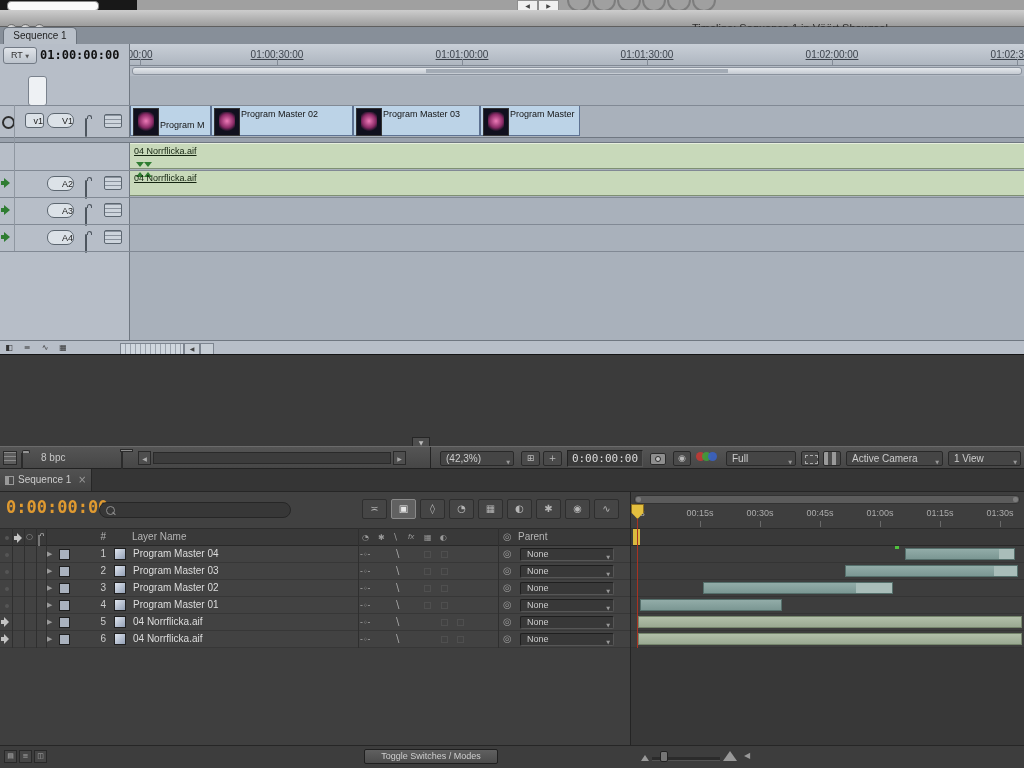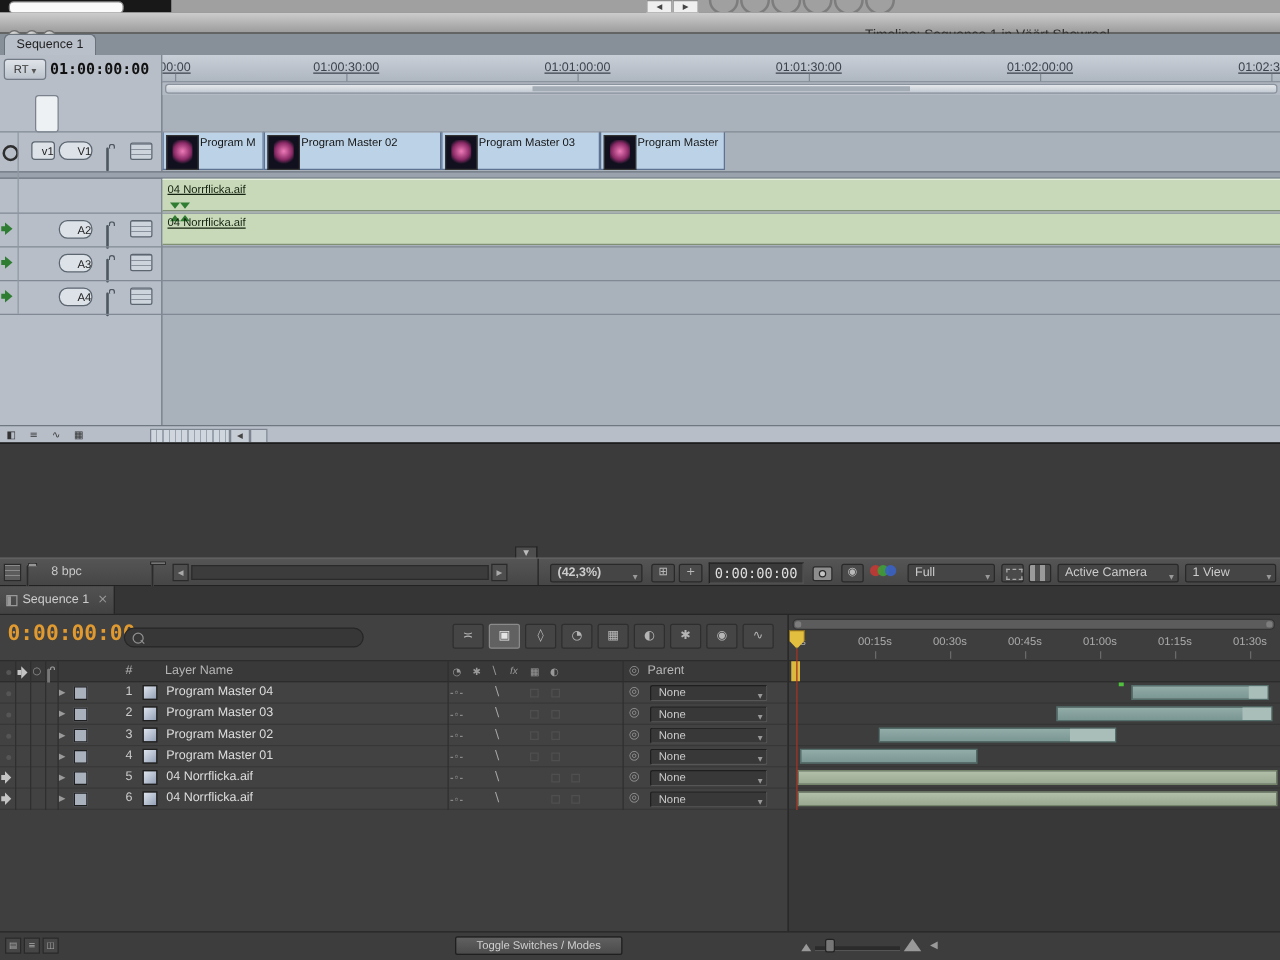--- a/index.html
+++ b/index.html
@@ -202,21 +202,21 @@
     <div class="abs" style="left:0;top:61px;width:129px;height:32px;">
       <span class="ringicon abs" style="left:2px;top:11px;"></span>
       <span class="trackbox abs" style="left:25px;top:8px;width:19px;height:15px;border-radius:3px;line-height:14px;">v1</span>
       <span class="trackbox abs" style="left:47px;top:8px;width:27px;height:15px;border-radius:7px;line-height:14px;">V1</span>
       <span class="lock abs" style="left:85px;top:14px;"></span>
       <span class="stylebtn abs" style="left:104px;top:9px;"></span>
     </div>
     <div class="abs" style="left:130px;top:61px;width:894px;height:32px;">
       <div class="pp-clip abs" style="left:0;width:81px;">
         <span class="pp-thumb abs"></span>
-        <span class="pp-cliplabel abs nosel" style="width:50px;">Program M</span>
+        <span class="pp-cliplabel abs nosel" style="width:50px;margin-top:11px;">Program M</span>
       </div>
       <div class="pp-clip abs" style="left:81px;width:142px;">
         <span class="pp-thumb abs"></span>
         <span class="pp-cliplabel abs nosel" style="width:110px;">Program Master 02</span>
       </div>
       <div class="pp-clip abs" style="left:223px;width:127px;">
         <span class="pp-thumb abs"></span>
         <span class="pp-cliplabel abs nosel" style="width:95px;">Program Master 03</span>
       </div>
       <div class="pp-clip abs" style="left:350px;width:100px;">
@@ -292,21 +292,21 @@
   <div id="ae-toolbar" class="abs">
     <span class="ae-sq abs" style="left:3px;top:4px;"></span>
     <span class="folder abs" style="left:21px;top:6px;"></span>
     <span class="abs" style="left:41px;top:4px;height:14px;color:#c8c8c8;font-size:10px;line-height:14px;">8 bpc</span>
     <span class="trash abs" style="left:119px;top:5px;"></span>
     <span class="ae-scrollbtn abs g" style="left:138px;top:4px;">◀</span>
     <span class="abs" style="left:153px;top:5px;width:238px;height:12px;background:#3c3c3c;border:1px solid #2a2a2a;box-sizing:border-box;"></span>
     <span class="ae-scrollbtn abs g" style="left:393px;top:4px;">▶</span>
     <span class="abs" style="left:430px;top:0;width:1px;height:22px;background:#232323;"></span>
 
-    <div class="ae-dd abs" style="left:440px;top:4px;width:74px;font-weight:bold;">
+    <div class="ae-dd abs" style="left:440px;top:4px;width:74px;">
       <span>(42,3%)</span>
       <span class="dar g">▼</span>
     </div>
     <span class="ae-btn abs g" style="left:521px;top:4px;width:19px;">⊞</span>
     <span class="ae-btn abs g" style="left:543px;top:4px;width:19px;">+</span>
     <div id="ae-tc-field" class="abs">0:00:00:00</div>
     <span class="abs" style="left:650px;top:6px;">
         <span class="cam" style="display:block;"></span>
       </span>
     <span class="ae-btn abs g" style="left:673px;top:4px;width:18px;">◉</span>

